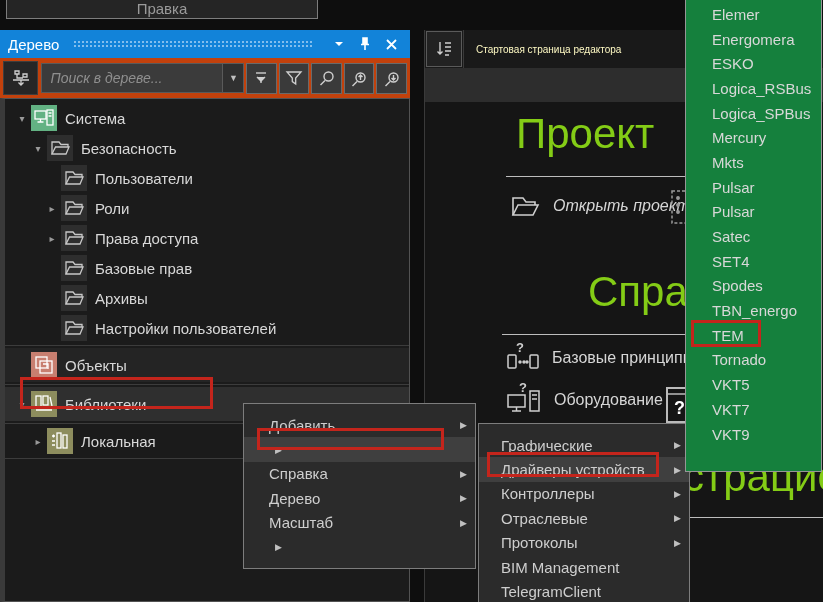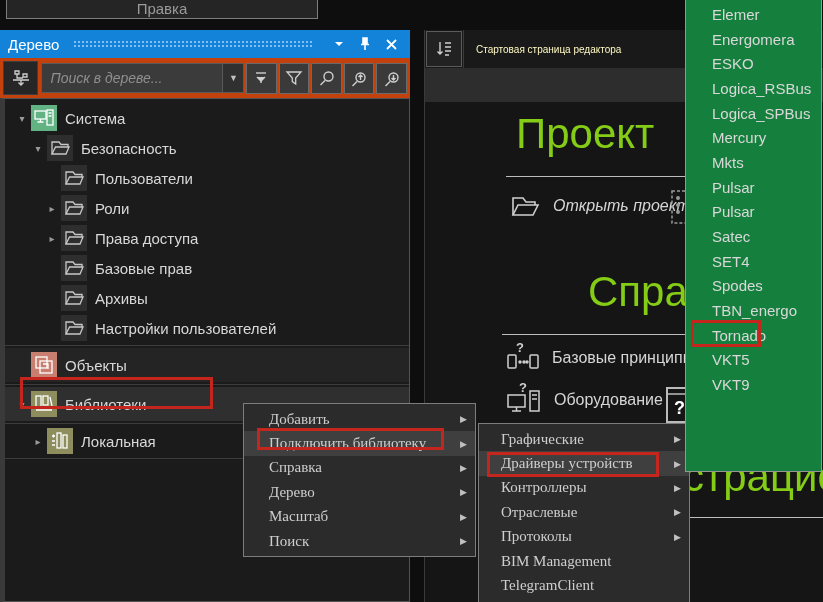--- a/index.html
+++ b/index.html
@@ -57,21 +57,21 @@
   #start-tab { color:#fef9c3; font-size:10px; white-space:nowrap; }
   #editor-toolbar { height:34px; background:#2d2d2d; }
   #editor-content { position:absolute; left:0; top:72px; width:399px; height:500px; background:#151515; }
   .big-title { position:absolute; color:#84cc16; font-size:42px; font-weight:300; white-space:nowrap; }
   .rule { position:absolute; height:1px; background:#bdbdbd; }
   .start-link { position:absolute; display:flex; align-items:center; color:#d6d6d6; font-size:16px; }
   .start-link .link-ic { margin-right:12px; display:flex; }
   .partial-ic { position:absolute; }
 
   
-  .menu { position:absolute; background:#2b2b2b; border:1px solid #7d7d7d; padding:3px 0; z-index:10;font-family:Liberation Serif, serif; }
+  .menu { position:absolute; background:#2b2b2b; border:1px solid #7d7d7d; padding:9px 0; z-index:10; }
   #context-menu { left:243px; top:403px; width:233px; }
   #library-submenu { left:478px; top:423px; width:212px; height:224px; overflow:hidden; }
   .menu-item { height:24.4px; display:flex; align-items:center; padding-left:25px; padding-right:8px;
     color:#cecece; font-size:15px; }
   #library-submenu .menu-item { padding-left:22px; }
   .menu-item.hl { background:#3f3f3f; }
   .mi-label { flex:1; white-space:nowrap; overflow:hidden; }
   .mi-arrow { font-size:9px; color:#c0c0c0; margin-left:6px; }
   #drivers-menu { position:absolute; left:685px; top:0; width:137px; height:472px;
     background:#15803d; border:1px solid #969696; border-top:none; padding-top:2px; z-index:11; }
@@ -355,37 +355,35 @@
       <div class="rule" style="left:262px; top:415px; width:137px;"></div>
     </div>
   </div>
 
   <div id="context-menu" class="menu">
       <div class="menu-item">
         <span class="mi-label">Добавить</span>
         <span class="mi-arrow">▶</span>
       </div>
       <div class="menu-item hl">
-        <span class="mi-label">Подключить библиотеку</span>
         <span class="mi-arrow">▶</span>
       </div>
       <div class="menu-item">
         <span class="mi-label">Справка</span>
         <span class="mi-arrow">▶</span>
       </div>
       <div class="menu-item">
         <span class="mi-label">Дерево</span>
         <span class="mi-arrow">▶</span>
       </div>
       <div class="menu-item">
         <span class="mi-label">Масштаб</span>
         <span class="mi-arrow">▶</span>
       </div>
       <div class="menu-item">
-        <span class="mi-label">Поиск</span>
         <span class="mi-arrow">▶</span>
       </div>
     </div>
   <div id="library-submenu" class="menu">
       <div class="menu-item">
         <span class="mi-label">Графические</span>
         <span class="mi-arrow">▶</span>
       </div>
       <div class="menu-item hl">
         <span class="mi-label">Драйверы устройств</span>
@@ -417,22 +415,24 @@
       <div class="drv-item">Logica_RSBus</div>
       <div class="drv-item">Logica_SPBus</div>
       <div class="drv-item">Mercury</div>
       <div class="drv-item">Mkts</div>
       <div class="drv-item">Pulsar</div>
       <div class="drv-item">Pulsar</div>
       <div class="drv-item">Satec</div>
       <div class="drv-item">SET4</div>
       <div class="drv-item">Spodes</div>
       <div class="drv-item">TBN_energo</div>
+      <div class="drv-item">TEM</div>
       <div class="drv-item">Tornado</div>
       <div class="drv-item">VKT5</div>
+      <div class="drv-item">VKT7</div>
       <div class="drv-item">VKT9</div>
     </div>
 
   <div class="red-box" id="red-box-libraries"></div>
   <div class="red-box" id="red-box-connect"></div>
   <div class="red-box" id="red-box-drivers"></div>
   <div class="red-box" id="red-box-tem"></div>
 </div>
 
 </body></html>

